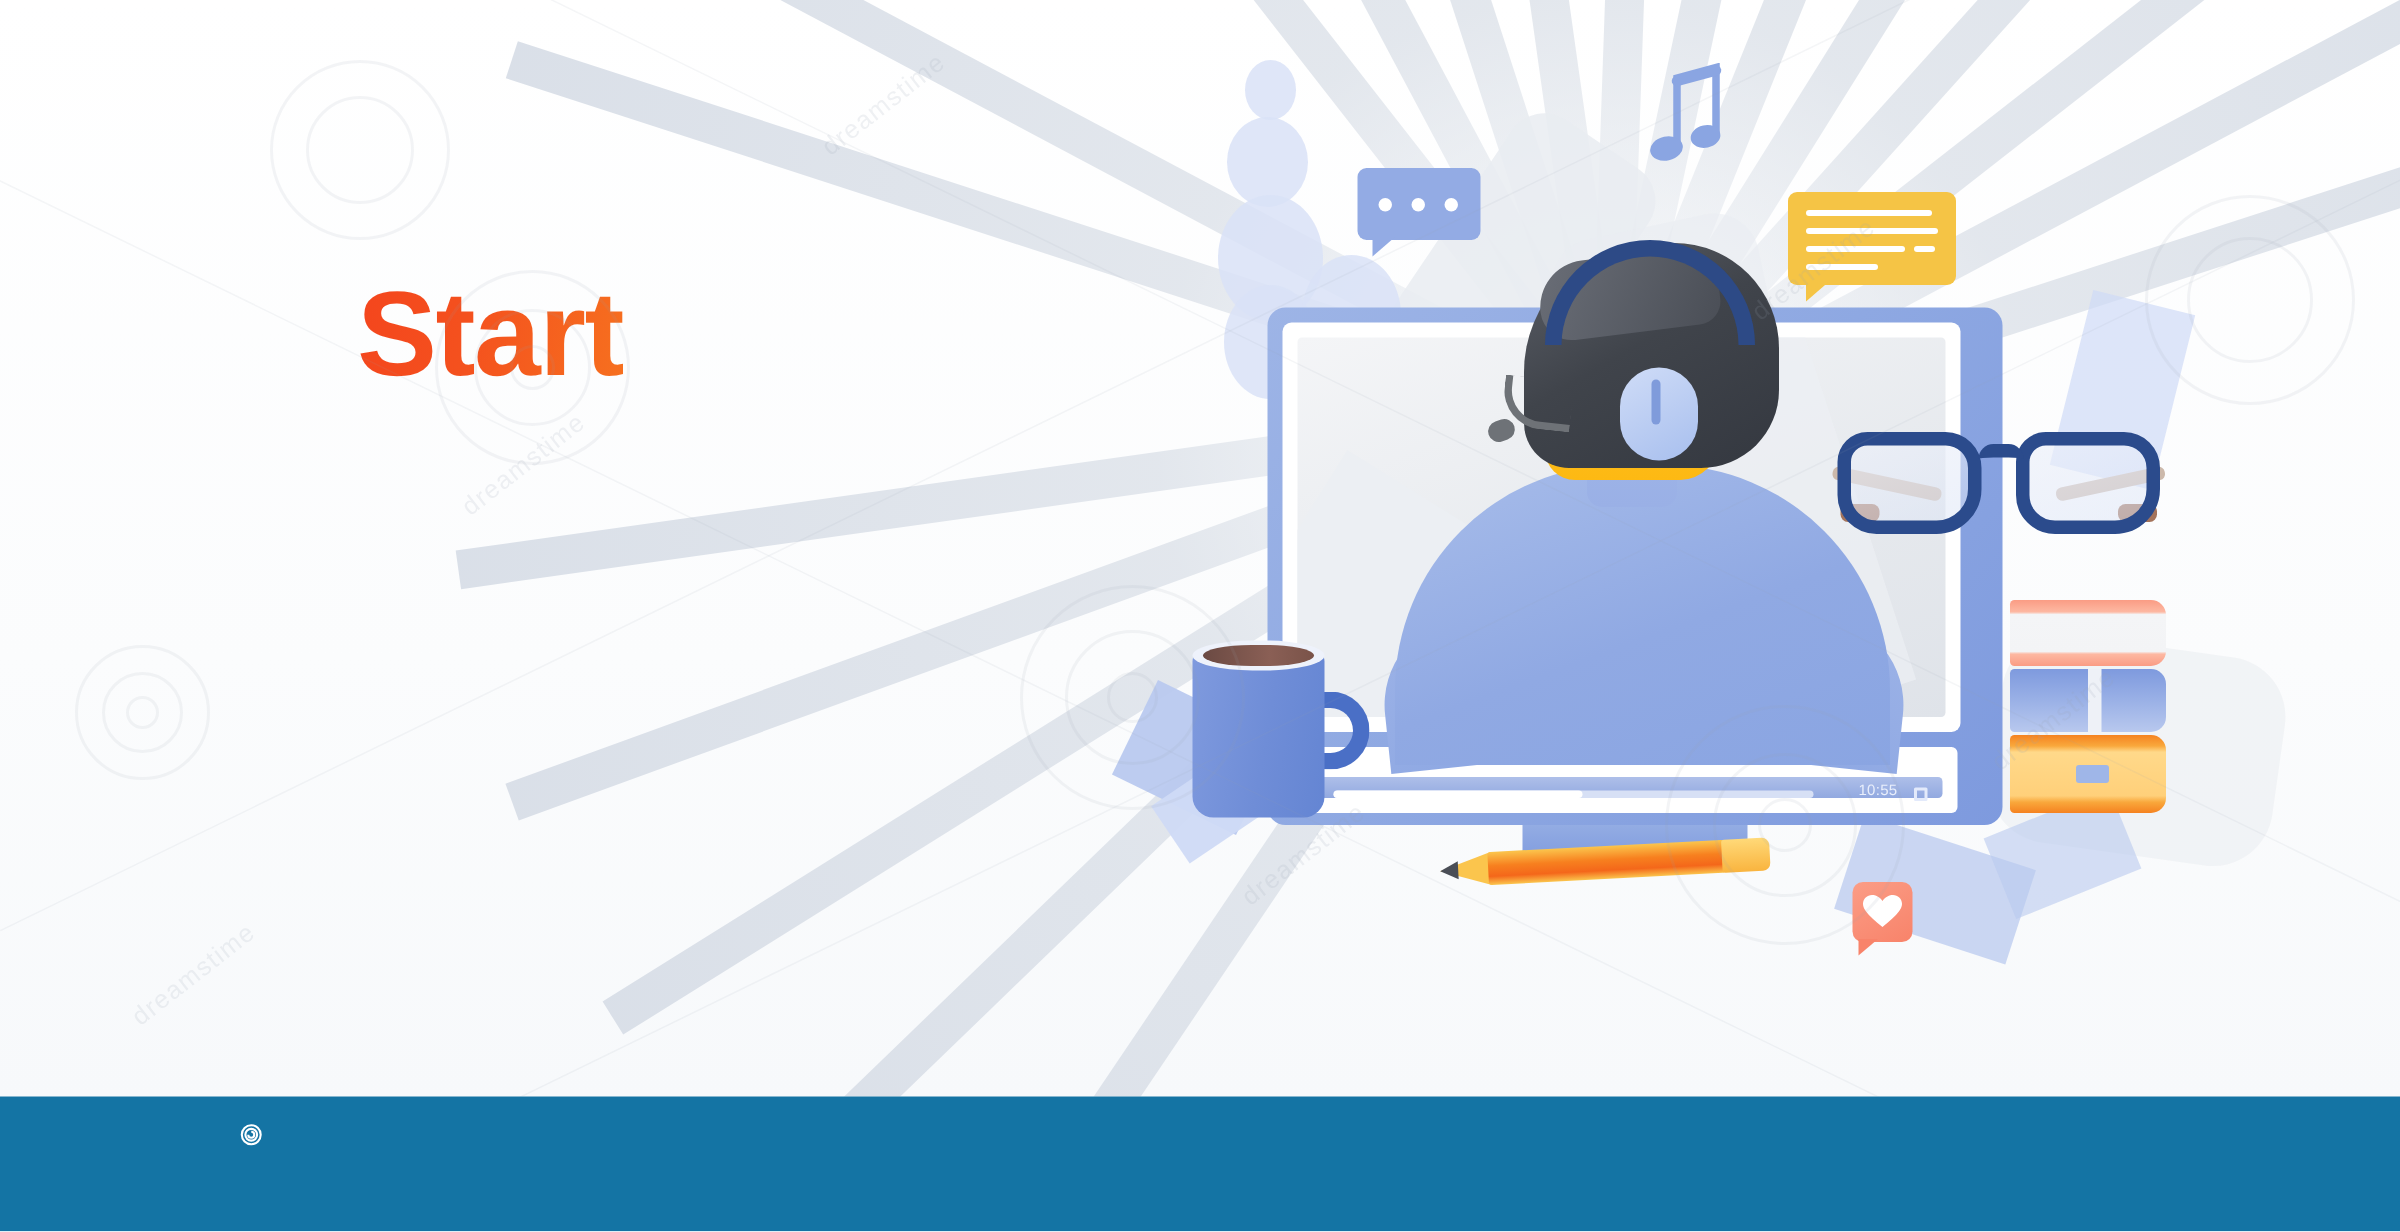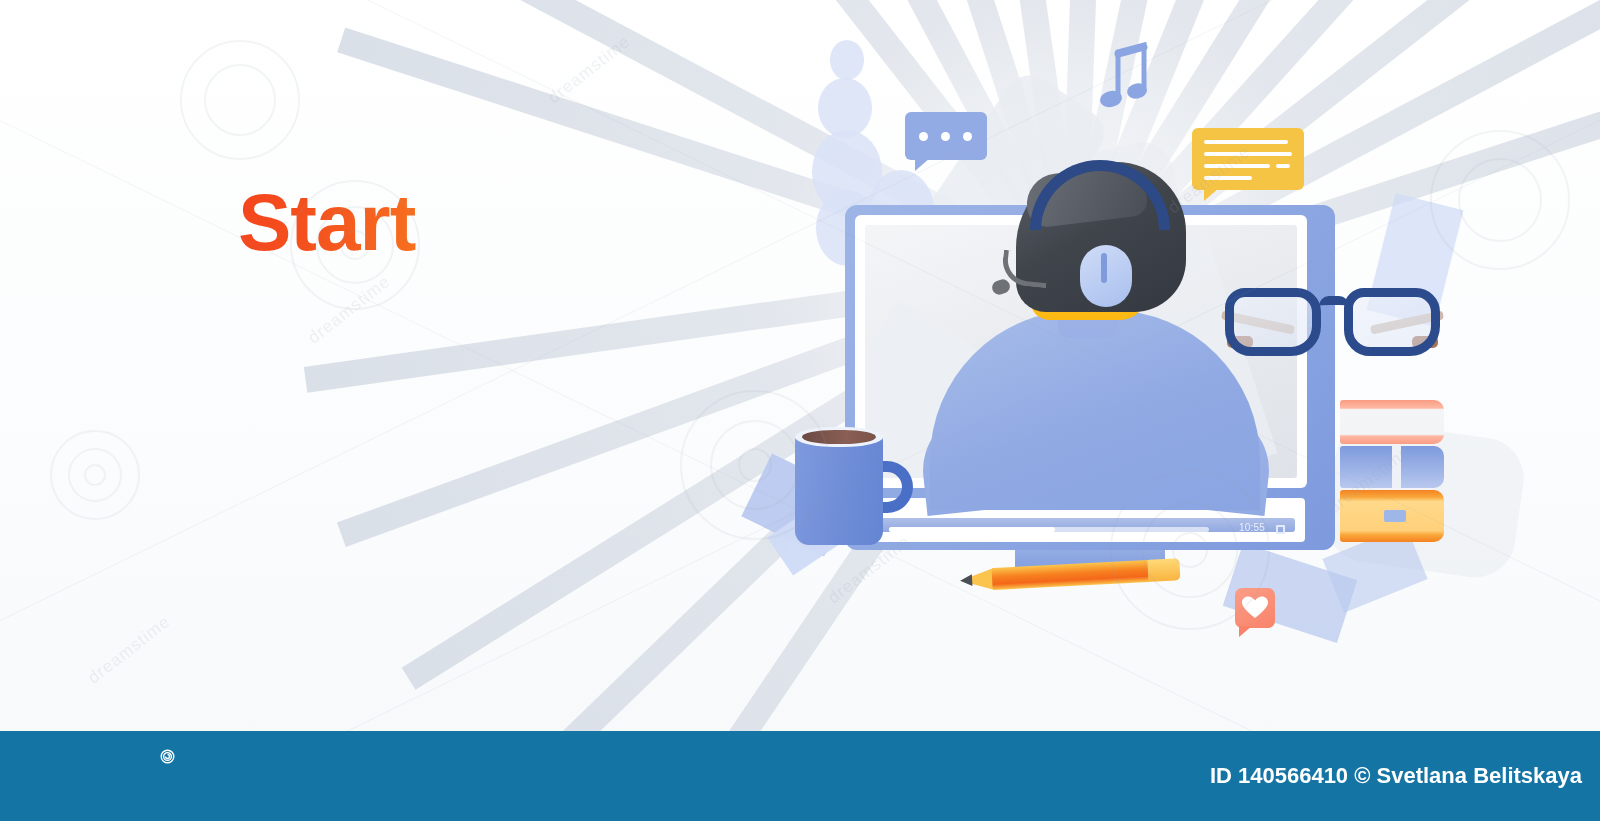--- a/index.html
+++ b/index.html
@@ -369,16 +369,15 @@
     </div>
 
   </div>
 
   <div class="footer">
     <div class="ds-spiral">
       <svg width="19" height="19" viewBox="0 0 19 19">
         <path d="M9.5 3.2 A6.3 6.3 0 1 1 3.2 9.5 A6.3 6.3 0 0 1 9.5 3.2 M9.5 5.6 A3.9 3.9 0 1 0 13.4 9.5 A3.9 3.9 0 0 0 9.5 5.6 M9.5 7.5 A2 2 0 1 1 7.5 9.5" fill="none" stroke="#ffffff" stroke-width="1.4"></path>
       </svg>
     </div>
-    <div class="credit">ID 140566410 © Svetlana Belitskaya</div>
   </div>
 
 </div>
 
 </body></html>

